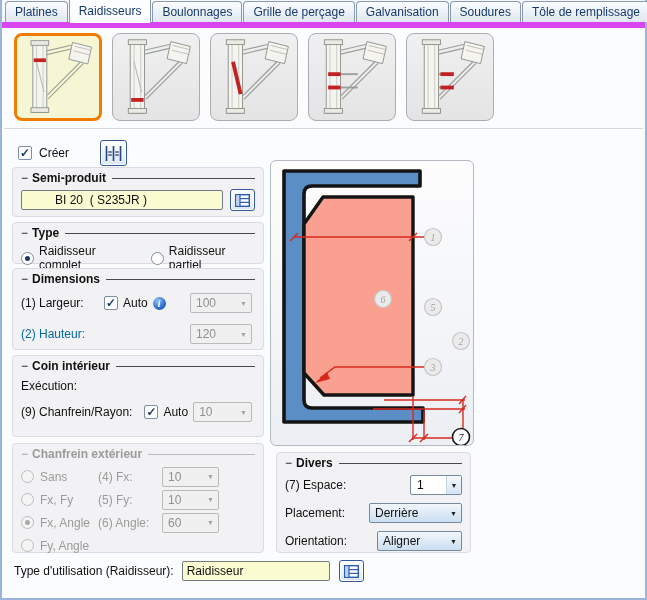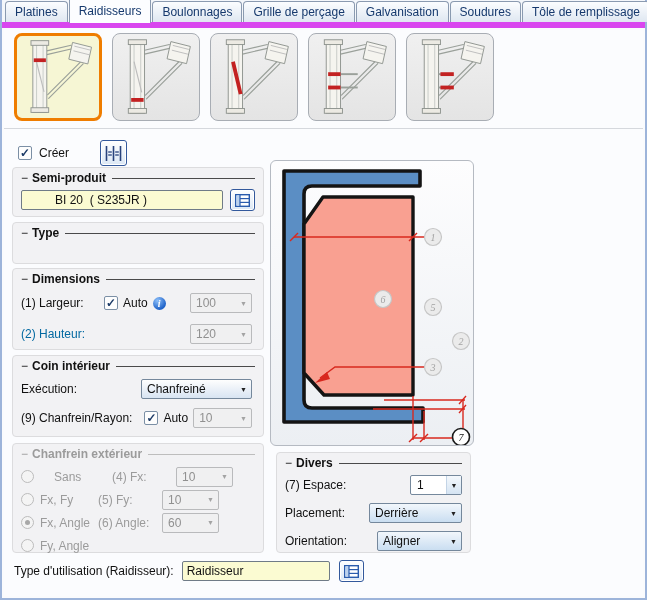--- a/index.html
+++ b/index.html
@@ -195,20 +195,26 @@
         </button>
       </div>
     </div>
 
     <div class="group" style="left:8px; top:194px; width:252px; height:42px;">
       <div class="gtitle">
           <span class="dash">−</span>
           <span>Type</span>
           <span class="rule"></span>
         </div>
+      <div class="row" style="margin-top:4px; gap:5px;">
+        <span class="radio on"></span>
+        <span>Raidisseur complet</span>
+        <span class="radio" style="margin-left:12px;"></span>
+        <span>Raidisseur partiel</span>
+      </div>
     </div>
 
     <div class="group" style="left:8px; top:240px; width:252px; height:82px;">
       <div class="gtitle">
           <span class="dash">−</span>
           <span>Dimensions</span>
           <span class="rule"></span>
         </div>
       <div class="row" style="margin-top:7px; gap:5px;">
         <span style="width:78px;">(1) Largeur:</span>
@@ -230,45 +236,41 @@
     </div>
 
     <div class="group" style="left:8px; top:327px; width:252px; height:82px;">
       <div class="gtitle">
           <span class="dash">−</span>
           <span>Coin intérieur</span>
           <span class="rule"></span>
         </div>
       <div class="row" style="margin-top:6px;">
         <span style="width:120px;">Exécution:</span>
-        <span class="combo" style="flex:1; margin-right:3px;">
-          <span>Chanfreiné</span>
-            <span class="arrow">▼</span>
-        </span>
       </div>
       <div class="row" style="margin-top:9px; gap:5px;">
         <span style="width:121px;">(9) Chanfrein/Rayon:</span>
         <span class="cb">✓</span>
         <span>Auto</span>
         <span class="combo disabled" style="width:60px; margin-left:auto; margin-right:3px;">
           <span>10</span>
             <span class="arrow">▼</span>
         </span>
       </div>
     </div>
 
     <div class="group dis" style="left:8px; top:415px; width:252px; height:110px;">
       <div class="gtitle">
           <span class="dash">−</span>
           <span>Chanfrein extérieur</span>
           <span class="rule"></span>
         </div>
       <div class="row" style="margin-top:4px; height:23px;">
         <span class="radio dis"></span>
-        <span style="margin-left:20px; width:58px;">Sans</span>
+        <span style="margin-left:6px; width:58px;">Sans</span>
         <span style="width:64px;">(4) Fx:</span>
         <span class="combo disabled" style="width:57px;">
           <span>10</span>
             <span class="arrow">▼</span>
         </span>
       </div>
       <div class="row" style="height:23px;">
         <span class="radio dis"></span>
         <span style="margin-left:6px; width:58px;">Fx, Fy</span>
         <span style="width:64px;">(5) Fy:</span>

